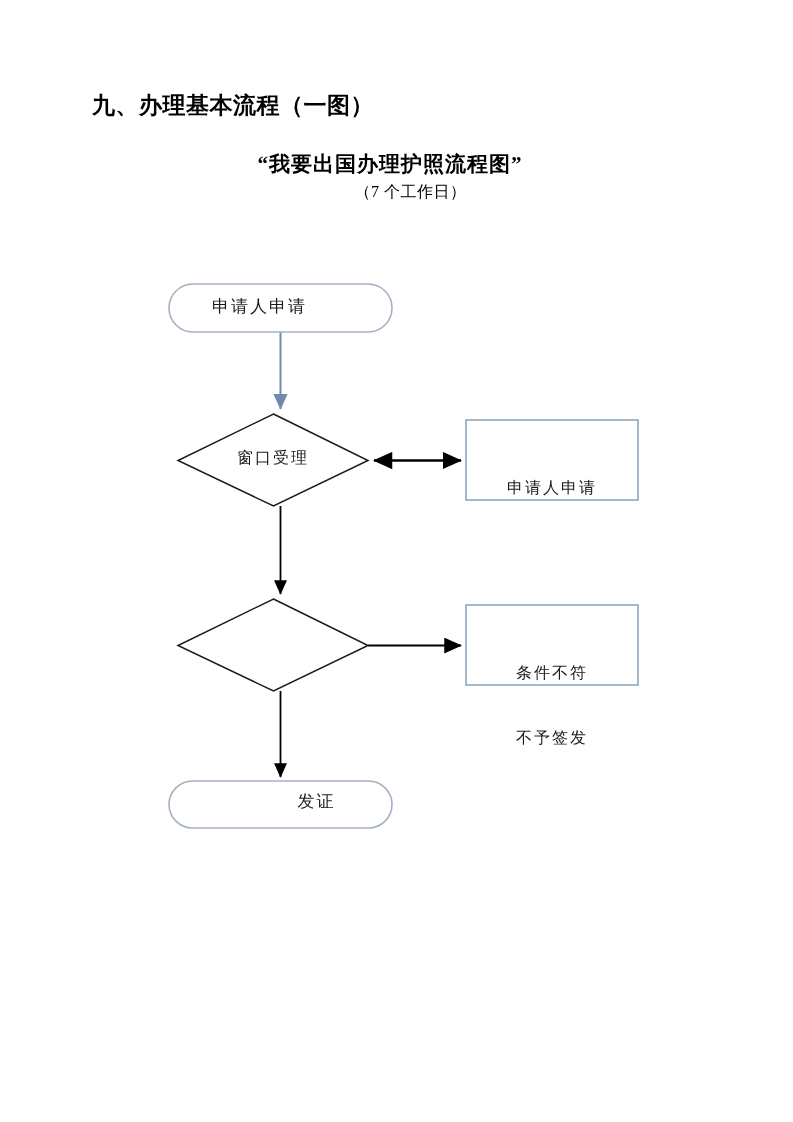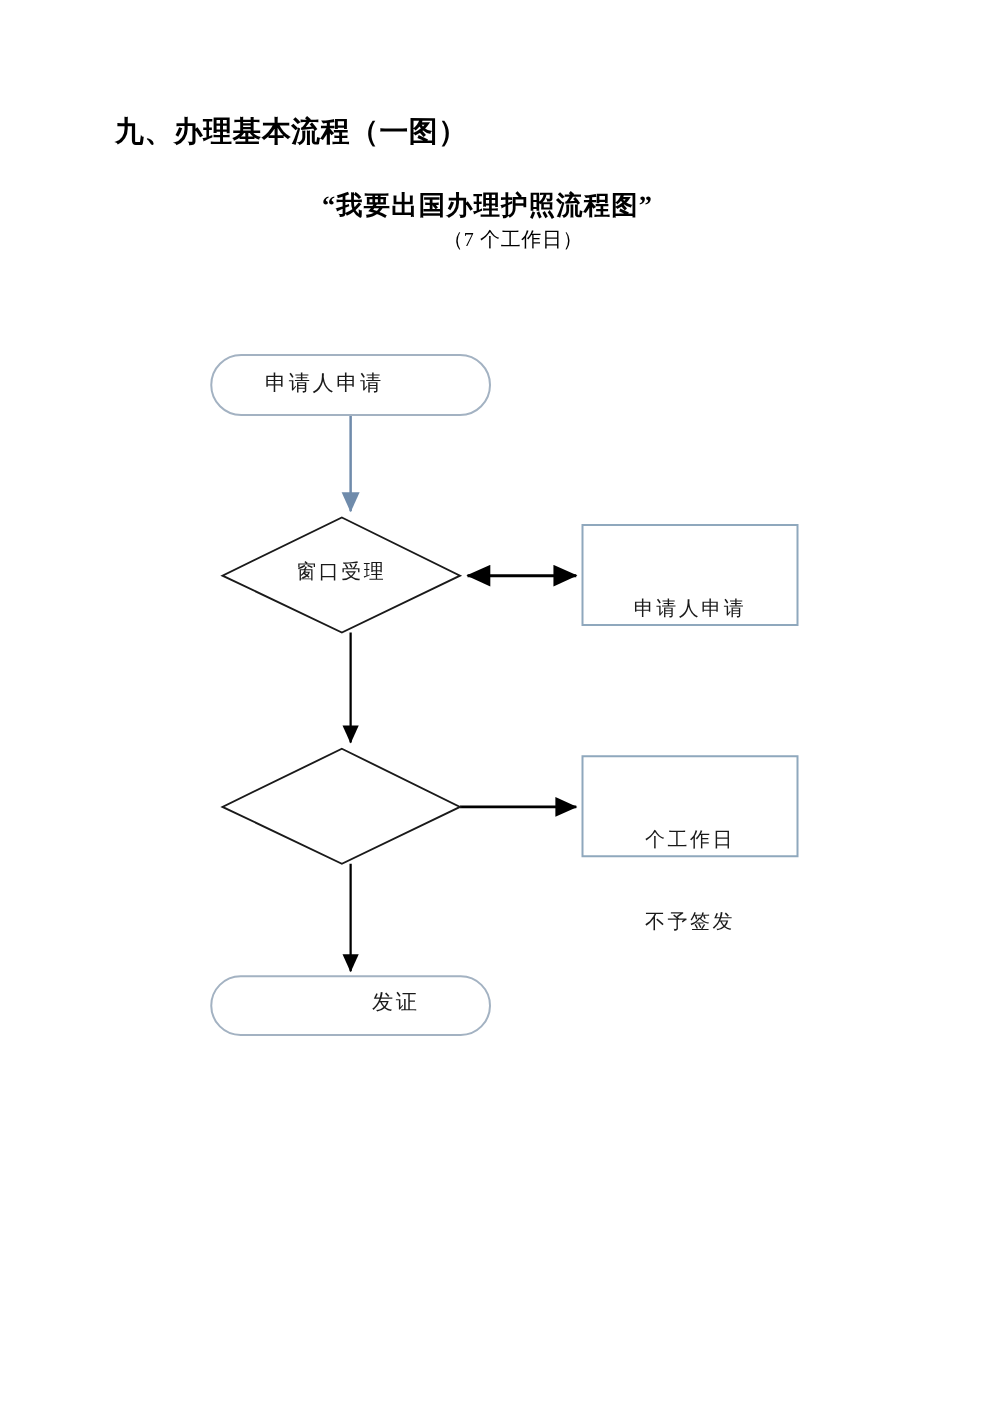--- a/index.html
+++ b/index.html
@@ -158,17 +158,17 @@
   <div class="node-label lbl-d1">窗口受理</div>
 
 
   <div class="node-label lbl-end">发证</div>
 
   <div class="node-label lbl-box1">
     <div>申请人申请</div>
   </div>
 
   <div class="node-label lbl-box2">
-    <div>个工作日</div>
+    <div>条件不符</div>
     <div>不予签发</div>
   </div>
 
 </div>
 
 </body></html>

